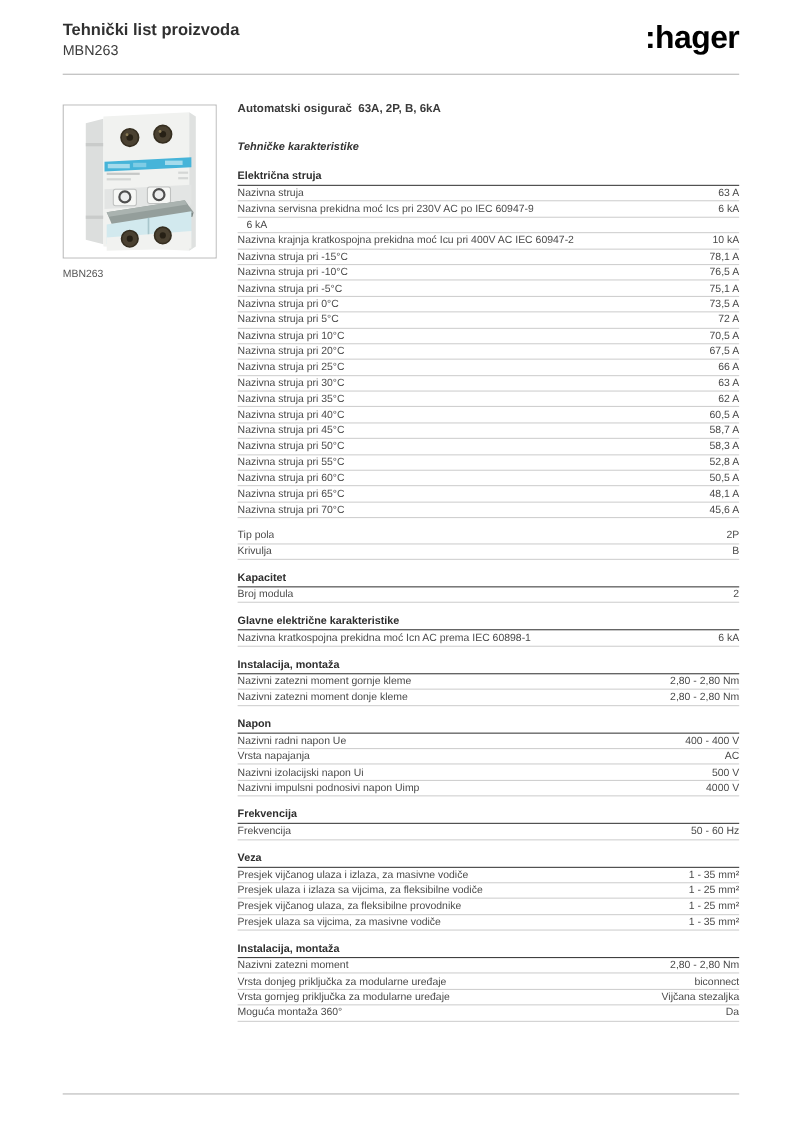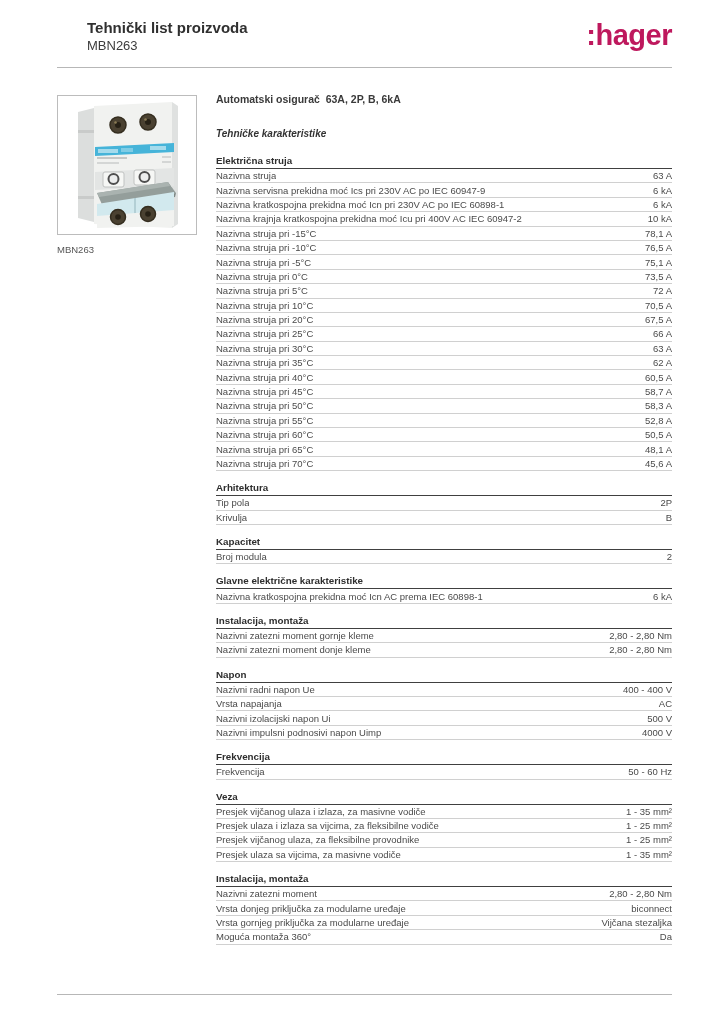--- a/index.html
+++ b/index.html
@@ -1,21 +1,21 @@
 <!DOCTYPE html>
 <html><head>
 <meta charset="utf-8">
 <style>
   html,body{margin:0;padding:0;background:#ffffff;}
   .page{
     position:relative;width:724px;height:1024px;background:#ffffff;overflow:hidden;
     font-family:"Liberation Sans","DejaVu Sans",sans-serif;color:#3f3f3f;
   }
   
-  .header{position:absolute;left:57px;right:52px;top:19px;margin-left:30px;}
+  .header{position:absolute;left:57px;right:52px;top:19px;}
   .header-title{font-size:15px;font-weight:bold;color:#303030;line-height:18px;}
   .header-model{font-size:13px;color:#3c3c3c;line-height:16px;margin-top:1px;}
   .logo{position:absolute;right:0;top:0;font-size:29px;font-weight:bold;letter-spacing:-0.5px;line-height:32px;}
   .header-rule{position:absolute;left:57px;right:52px;top:67px;border-top:1px solid #b7b7b7;}
   
   .content{position:absolute;left:57px;right:52px;top:88px;display:flex;align-items:flex-start;}
   .left-col{width:140px;margin-right:19px;flex:0 0 auto;}
   .product-image-frame{box-sizing:border-box;width:140px;height:140px;border:1px solid #bcbcbc;background:#fff;margin-top:7px;}
   .image-caption{margin-top:9px;font-size:9.5px;color:#565656;}
   .table-col{flex:1;min-width:0;}
@@ -36,21 +36,21 @@
   .footer-right{font-weight:bold;color:#333;}
 </style>
 </head>
 <body>
 
 <div class="page">
 
   <div class="header">
     <div class="header-title">Tehnički list proizvoda</div>
     <div class="header-model">MBN263</div>
-    <div class="logo" id="logo" style="color: #be185d;">:hager</div>
+    <div class="logo" id="logo" style="color: #000000;">:hager</div>
   </div>
   <div class="header-rule"></div>
 
   <div class="content">
 
     <div class="left-col">
       <div class="product-image-frame">
         
         <svg width="138" height="138" viewBox="0 0 138 138">
           <rect x="0" y="0" width="138" height="138" fill="#ffffff"></rect>
@@ -111,21 +111,20 @@
             <div class="section-title">Električna struja</div>
             <div class="row">
               <span class="row-label">Nazivna struja</span>
               <span class="row-value">63 A</span>
             </div>
             <div class="row">
               <span class="row-label">Nazivna servisna prekidna moć Ics pri 230V AC po IEC 60947-9</span>
               <span class="row-value">6 kA</span>
             </div>
             <div class="row">
-              <span class="row-label">Nazivna kratkospojna prekidna moć Icn pri 230V AC po IEC 60898-1</span>
               <span class="row-value">6 kA</span>
             </div>
             <div class="row">
               <span class="row-label">Nazivna krajnja kratkospojna prekidna moć Icu pri 400V AC IEC 60947-2</span>
               <span class="row-value">10 kA</span>
             </div>
             <div class="row">
               <span class="row-label">Nazivna struja pri -15°C</span>
               <span class="row-value">78,1 A</span>
             </div>
@@ -188,21 +187,20 @@
             <div class="row">
               <span class="row-label">Nazivna struja pri 65°C</span>
               <span class="row-value">48,1 A</span>
             </div>
             <div class="row">
               <span class="row-label">Nazivna struja pri 70°C</span>
               <span class="row-value">45,6 A</span>
             </div>
           </div>
           <div class="section">
-            <div class="section-title">Arhitektura</div>
             <div class="row">
               <span class="row-label">Tip pola</span>
               <span class="row-value">2P</span>
             </div>
             <div class="row">
               <span class="row-label">Krivulja</span>
               <span class="row-value">B</span>
             </div>
           </div>
           <div class="section">

